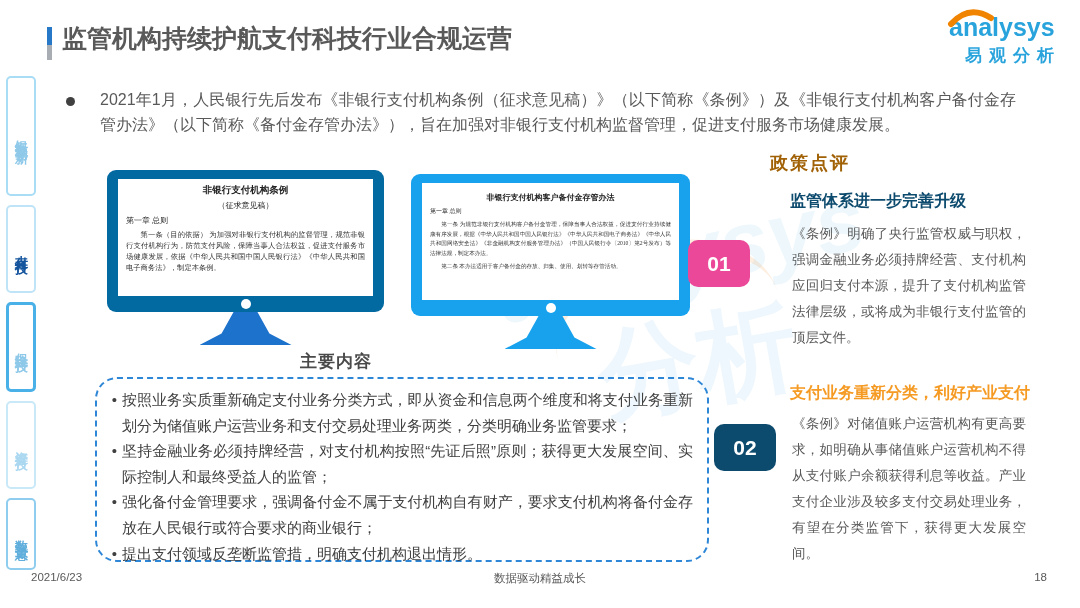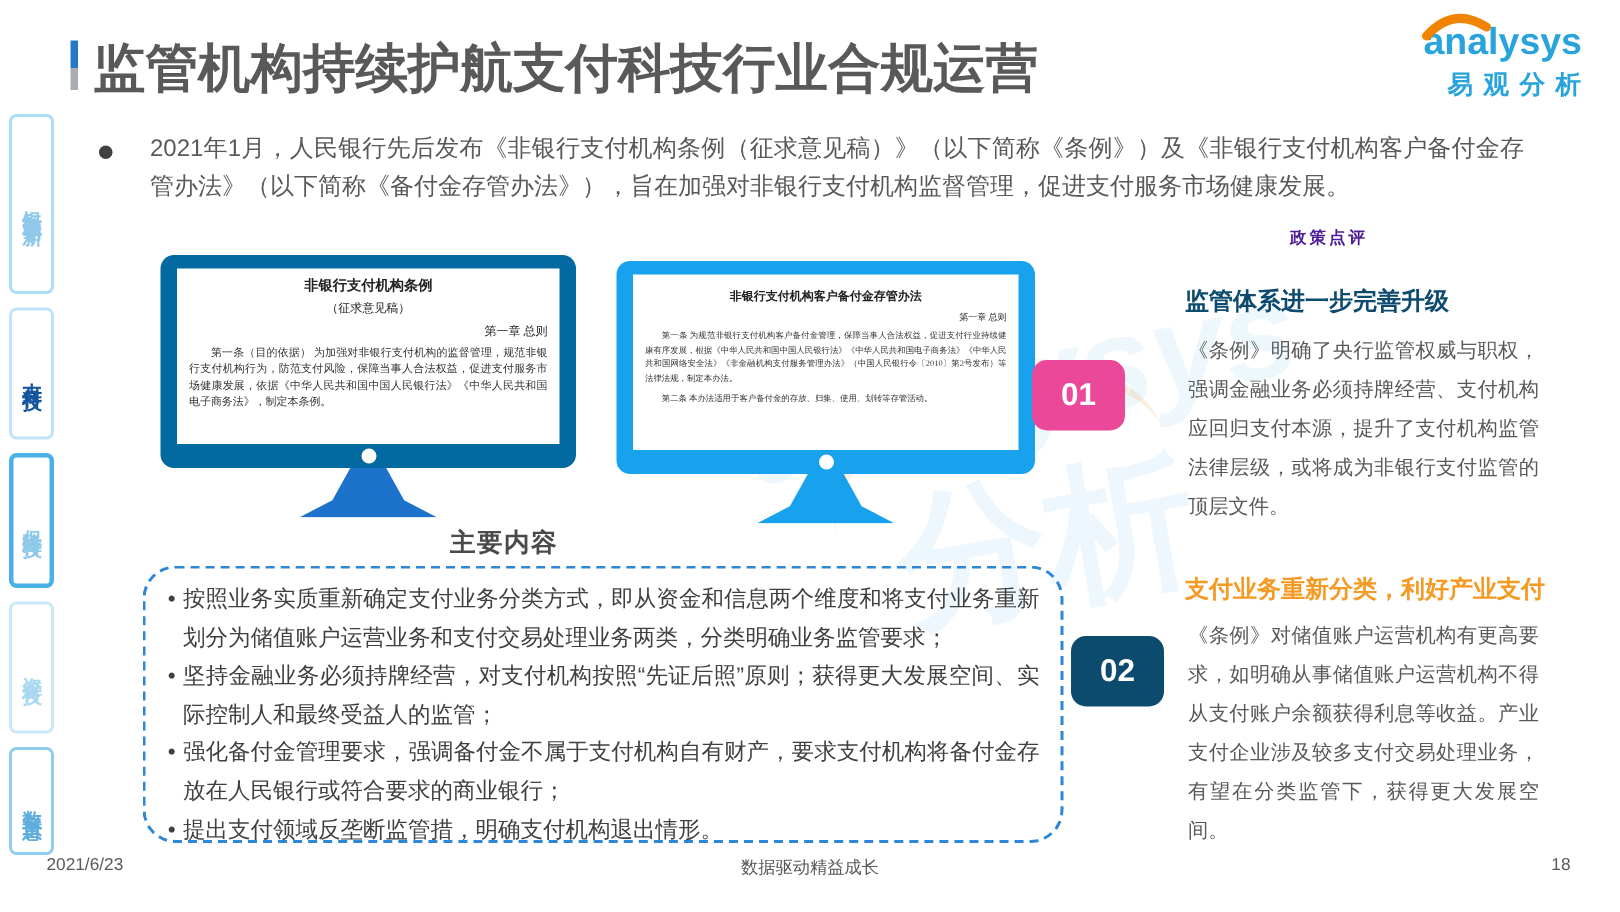--- a/index.html
+++ b/index.html
@@ -10,21 +10,21 @@
   .wm-latin { position:absolute; left:495px; top:205px; font-size:88px; font-weight:bold; font-style:italic;
               color:rgba(80,175,230,0.10); transform:rotate(-12deg); white-space:nowrap; }
   .wm-cn { position:absolute; left:598px; top:295px; font-size:100px; font-weight:bold;
            color:rgba(120,195,240,0.13); transform:rotate(-10deg); white-space:nowrap; }
   .wm-swoosh { position:absolute; left:553px; top:243px; width:230px; height:150px;
                border-top:16px solid rgba(243,152,60,0.16); border-radius:50%; transform:rotate(-18deg); }
 
   
   .title-accent { position:absolute; left:47px; top:27px; width:5px; height:33px;
                   background:linear-gradient(to bottom,#2878C8 0 55%, #A8ADB3 55% 100%); }
-  .page-title { position:absolute; left:62px; top:22px; font-size:35px; font-weight:bold; color:#595959; white-space:nowrap; }
+  .page-title { position:absolute; left:62px; top:22px; font-size:25px; font-weight:bold; color:#595959; white-space:nowrap; }
   .logo { position:absolute; left:940px; top:6px; width:132px; text-align:center; }
   .logo-cn { color:#29A3DC; font-size:17px; font-weight:bold; letter-spacing:7px; margin-top:-4px; padding-left:14px; }
 
   
   .sidebar { position:absolute; left:6px; top:76px; display:flex; flex-direction:column; gap:9px; }
   .side-tab { writing-mode:vertical-rl; text-orientation:upright; background:#fff;
               border:2px solid #A9DCF5; border-radius:5px; color:#8FC9E9; font-size:13px; font-weight:bold;
               width:30px; box-sizing:border-box; display:flex; align-items:center; justify-content:center;
               letter-spacing:2px; cursor:pointer; }
   .t1 { height:120px; }
@@ -49,36 +49,36 @@
   .cam { position:absolute; bottom:3px; left:50%; transform:translateX(-50%); width:10px; height:10px;
          border-radius:50%; background:#fff; }
   .stand { margin:0 auto; width:92px; height:33px;
            clip-path:polygon(37% 0, 63% 0, 76% 65%, 100% 100%, 0 100%, 24% 65%); }
   .m1 .stand { background:#1D72CC; }
   .m2 .stand { background:#18A2EE; }
   .doc { font-family:"Liberation Serif", serif; color:#222; }
   .doc-title { text-align:center; font-weight:bold; font-size:9.5px; }
   .m2 .doc-title { font-size:8px; margin-top:4px; }
   .doc-sub { text-align:center; font-size:8px; margin-top:3px; }
-  .doc-chapter { text-align:right; font-size:8px; margin-top:4px; }
+  .doc-chapter { text-align:left; font-size:8px; margin-top:4px; }
   .m2 .doc-chapter { font-size:6px; }
   .doc-body { font-size:7.3px; line-height:1.5; text-align:justify; text-indent:2em; margin-top:4px; color:#333; }
   .m2 .doc-body { font-size:5.6px; line-height:1.7; }
 
   
   .main-label { position:absolute; left:300px; top:350px; font-size:17px; font-weight:bold; color:#4A4A4A; letter-spacing:1px; }
   .dashed-box { position:absolute; left:95px; top:377px; width:614px; height:185px; box-sizing:border-box;
                 border:2px dashed #2E86D6; border-radius:22px; padding:8px 14px 6px 10px; }
   .dashed-box ul { margin:0; padding:0; list-style:none; }
   .dashed-box li { display:flex; font-size:15px; line-height:25.6px; color:#404040; text-align:justify; }
   .li-marker { flex:none; width:15px; text-align:center; }
 
   
-  .commentary-title { position:absolute; left:770px; top:151px; width:232px; text-align:center;
-                      font-size:11px; font-weight:bold; color:#4c1d95; letter-spacing:2px; }
+  .commentary-title { position:absolute; left:770px; top:151px; width:232px; text-align:left;
+                      font-size:18px; font-weight:bold; color:#a16207; letter-spacing:2px; }
   .s1-head { position:absolute; left:790px; top:191px; width:236px; text-align:left; color:#0c4a6e;
              font-weight:bold; font-size:16px; }
   .s1-body { position:absolute; left:792px; top:221px; width:234px; font-size:13.5px; line-height:26px;
              color:#595959; text-align:justify; }
   .s2-head { position:absolute; left:790px; top:383px; width:240px; color:#F59A23; font-weight:bold; font-size:16px; }
   .s2-body { position:absolute; left:792px; top:411px; width:234px; font-size:13.5px; line-height:26px;
              color:#595959; text-align:justify; }
   .badge { position:absolute; width:62px; height:47px; border-radius:10px; color:#fff; font-size:21px;
            font-weight:bold; display:flex; align-items:center; justify-content:center; }
   .b1 { left:688px; top:240px; background:#ec4899; }

